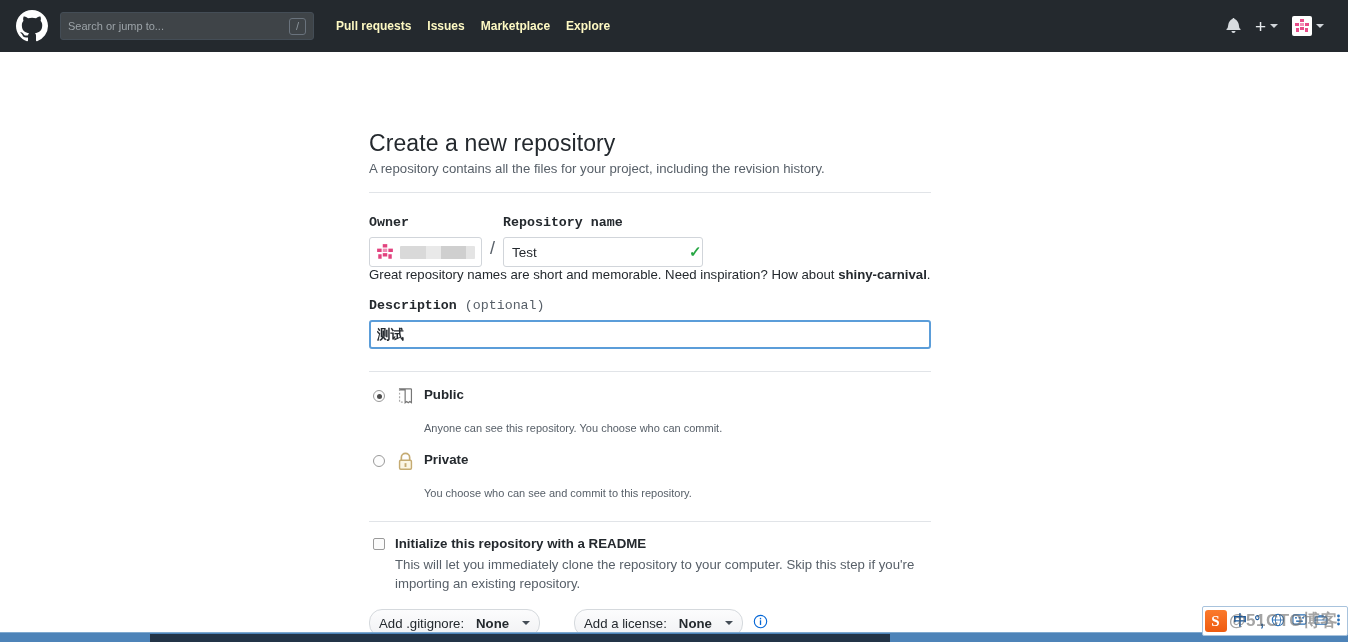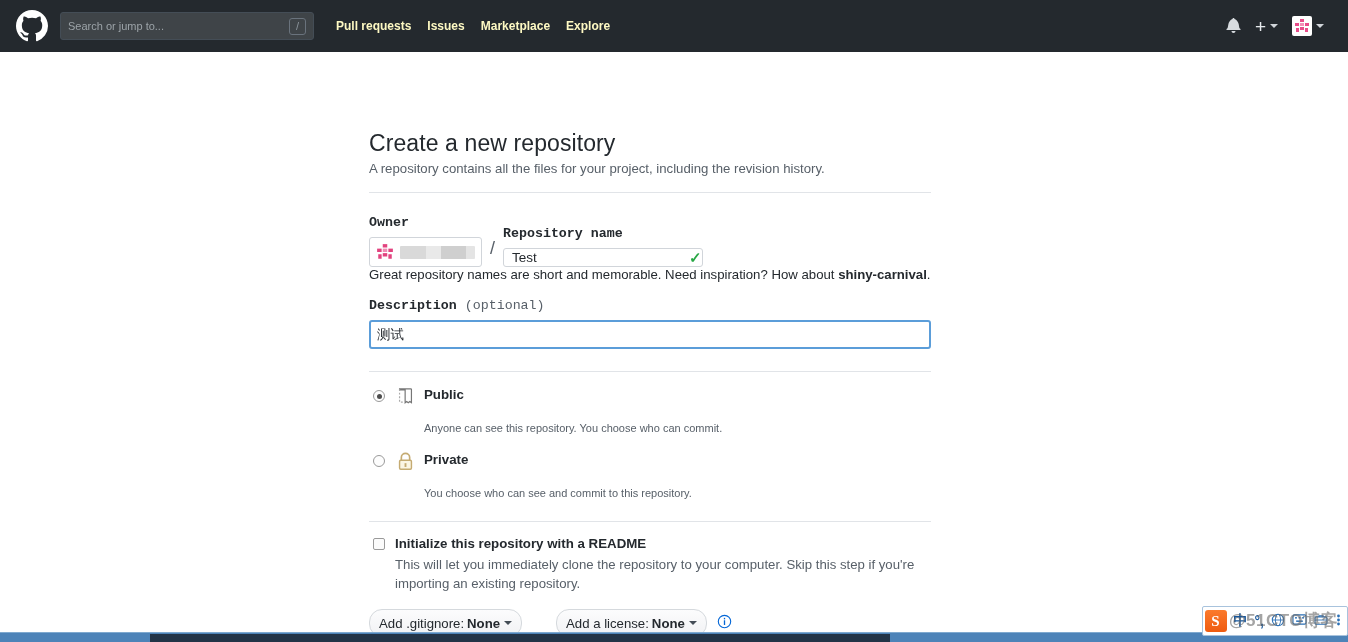--- a/index.html
+++ b/index.html
@@ -161,21 +161,21 @@
     border-radius: 1px;
   }
   .slash-sep {
     font-size: 18px;
     color: #586069;
     margin: 0 8px 4px 8px;
     line-height: 30px;
   }
   .repo-col { width: 200px; }
   .repo-input {
-    height: 19px;
+    height: 30px;
     border: 1px solid #d1d5da;
     border-radius: 3px;
     background: #fff;
     display: flex;
     align-items: center;
     padding: 0 8px;
   }
   .repo-input input {
     border: 0; outline: none; flex: 1;
     font-family: "Liberation Sans", sans-serif;
@@ -204,20 +204,21 @@
     padding: 0 6px;
   }
   .desc-input input {
     border: 0; outline: none; width: 100%;
     font-family: "Liberation Sans", sans-serif;
     font-size: 13.5px;
     color: #24292e;
     background: transparent;
     padding: 0;
     caret-color: #24292e;
+    font-weight: bold;
   }
 
   .hr-spaced { margin: 22px 0 0 0; }
 
   .vis-group { padding-top: 14px; }
   .vis-row { display: flex; align-items: flex-start; margin-bottom: 4px; }
   .radio {
     width: 12px; height: 12px;
     border-radius: 50%;
     border: 1px solid #9a9a9a;
@@ -267,21 +268,21 @@
   .sel-btn {
     height: 28px;
     border: 1px solid #d5d9dd;
     border-radius: 13px;
     background: linear-gradient(#fcfcfd, #f1f2f4);
     font-size: 13.2px;
     color: #24292e;
     display: inline-flex;
     align-items: center;
     padding: 0 9px;
-    gap: 3px;
+    gap: 12px;
     cursor: pointer;
     white-space: nowrap;
   }
   .sel-btn b { font-weight: bold; }
   .btn-caret {
     width: 0; height: 0;
     border-left: 4px solid transparent;
     border-right: 4px solid transparent;
     border-top: 4px solid #444d56;
     margin-left: 1px;

